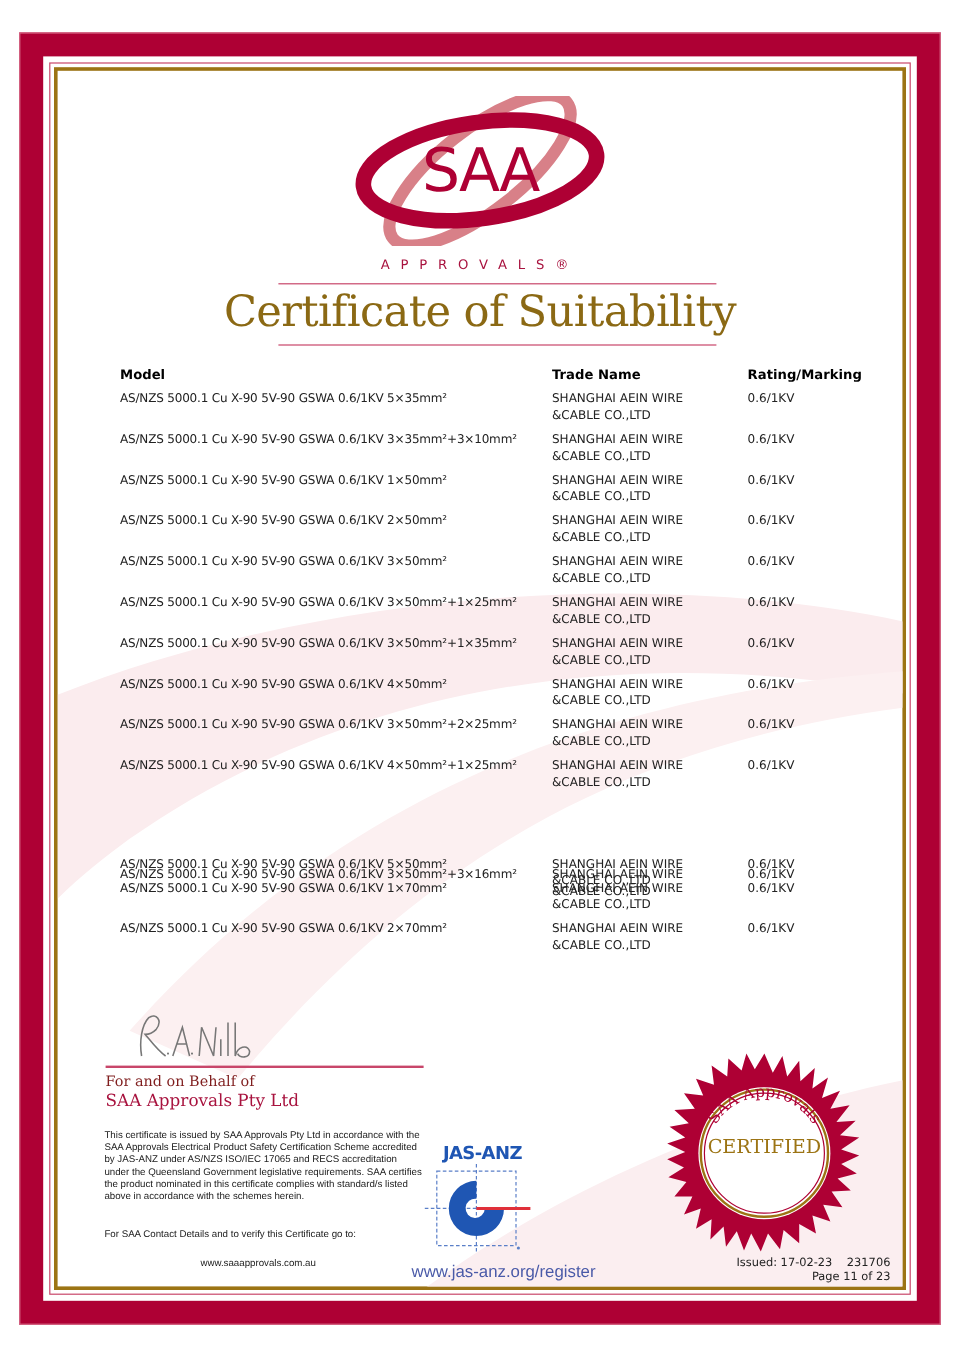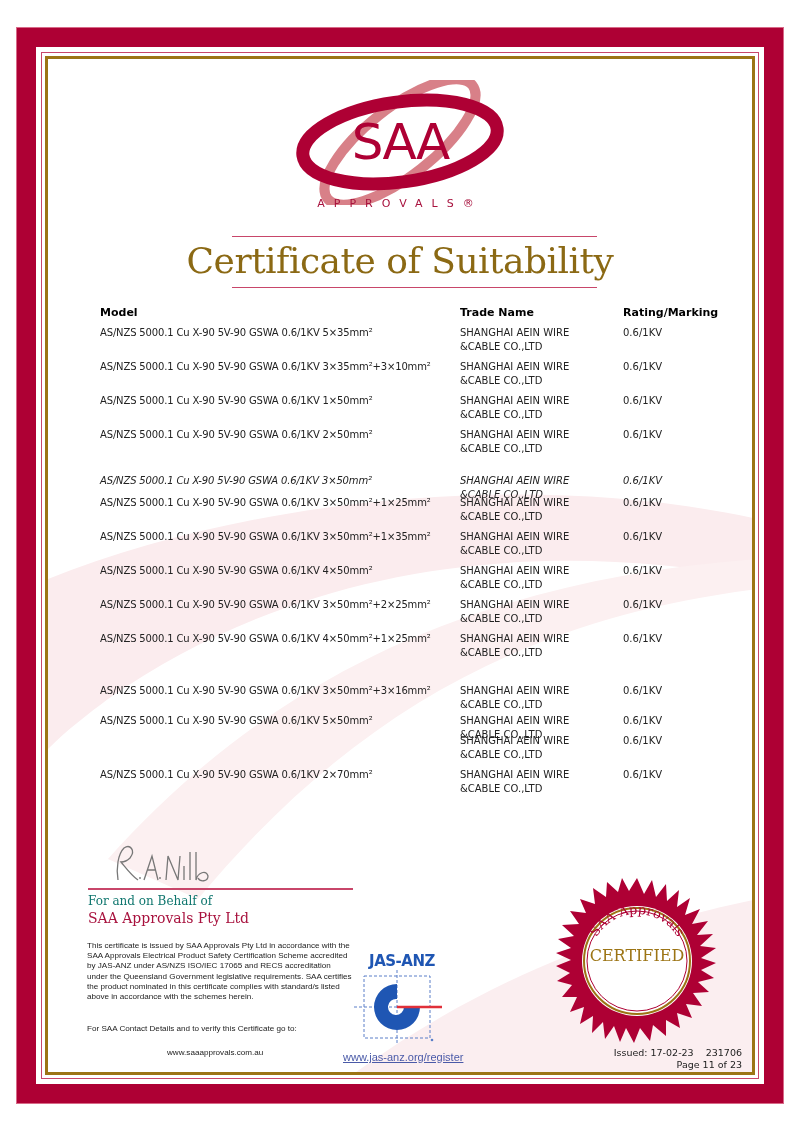--- a/index.html
+++ b/index.html
@@ -3,38 +3,38 @@
 <meta charset="utf-8">
 <style>
   html, body { margin:0; padding:0; background:#ffffff; }
   body { width:800px; height:1131px; position:relative; overflow:hidden; font-family:"DejaVu Sans", sans-serif; }
   .frame-outer { position:absolute; left:16px; top:27px; width:768px; height:1077px; background:#ae0034; box-sizing:border-box; border:1px solid #d86a88; }
   .frame-white { position:absolute; left:36px; top:47px; width:728px; height:1037px; background:#ffffff; }
   .frame-pink { position:absolute; left:41px; top:52px; width:718px; height:1027px; border:1px solid #c8466a; box-sizing:border-box; }
   .frame-gold { position:absolute; left:45px; top:56px; width:710px; height:1019px; border:3px solid #9c7414; box-sizing:border-box; background:#ffffff; overflow:hidden; }
   .swoosh { position:absolute; }
   .logo { position:absolute; left:295px; top:80px; width:210px; height:125px; }
-  .approvals { position:absolute; left:0; width:800px; top:197px; text-align:center; color:#a8123e; font-family:"DejaVu Sans", sans-serif; font-size:11px; letter-spacing:9px; }
+  .approvals { position:absolute; left:0; width:800px; top:214px; text-align:center; color:#a8123e; font-family:"DejaVu Sans", sans-serif; font-size:11px; letter-spacing:9px; }
   .rule { position:absolute; left:232px; width:365px; height:1px; background:#c8466a; }
   .title { position:absolute; left:0; width:800px; top:240px; text-align:center; color:#8b6914; font-family:"DejaVu Serif", serif; font-size:36px; letter-spacing:-0.5px; }
   .table { position:absolute; left:100px; top:306px; width:640px; }
   .th { position:absolute; font-size:11px; font-weight:bold; color:#000; font-family:"DejaVu Sans", sans-serif; }
   .row { position:absolute; left:0; width:640px; height:34px; font-size:10px; color:#222; font-family:"DejaVu Sans", sans-serif; line-height:13.5px; }
   .c-model { position:absolute; left:0; top:0; white-space:nowrap; letter-spacing:-0.15px; }
   .c-trade { position:absolute; left:360px; top:0; width:140px; }
   .c-rating { position:absolute; left:523px; top:0; }
   .sig { position:absolute; left:112px; top:842px; }
   .sig-line { position:absolute; left:88px; top:888px; width:265px; height:1.5px; background:#c8466a; }
-  .behalf { position:absolute; left:88px; top:894px; color:#0f766e; font-family:"DejaVu Serif", serif; font-size:12px; }
+  .behalf { position:absolute; left:88px; top:894px; color:#7f1d1d; font-family:"DejaVu Serif", serif; font-size:12px; }
   .company { position:absolute; left:88px; top:910px; color:#a8123e; font-family:"DejaVu Serif", serif; font-size:14px; }
   .disclaimer { position:absolute; left:87px; top:941px; width:265px; font-family:"Liberation Sans", sans-serif; font-size:8.1px; line-height:10.2px; color:#222; }
   .contact { position:absolute; left:87px; top:1024px; font-family:"Liberation Sans", sans-serif; font-size:8.1px; color:#222; }
   .saa-url { position:absolute; left:167px; top:1048px; font-family:"Liberation Sans", sans-serif; font-size:8.1px; color:#222; }
   .jas { position:absolute; left:352px; top:950px; width:100px; height:100px; }
-  .jas-url { position:absolute; left:343px; top:1051px; font-family:"Liberation Sans", sans-serif; font-size:11px; color:#4a5aa8;text-decoration:underline; }
+  .jas-url { position:absolute; left:343px; top:1051px; font-family:"Liberation Sans", sans-serif; font-size:14px; color:#4a5aa8; }
   .seal { position:absolute; left:552px; top:876px; width:170px; height:170px; }
   .issued { position:absolute; right:58px; top:1047px; text-align:right; font-family:"DejaVu Sans", sans-serif; font-size:9.5px; color:#222; line-height:12px; }
 </style>
 </head>
 <body>
 
 <div class="frame-outer"></div>
 <div class="frame-white"></div>
 <div class="frame-pink"></div>
 <div class="frame-gold">
@@ -88,21 +88,21 @@
       <div class="c-rating">0.6/1KV</div>
     </div>
   <div class="row" style="top:122px;">
       <div class="c-model">AS/NZS 5000.1 Cu X-90 5V-90 GSWA 0.6/1KV 2×50mm²</div>
       <div class="c-trade">
         <div>SHANGHAI AEIN WIRE</div>
         <div>&amp;CABLE CO.,LTD</div>
       </div>
       <div class="c-rating">0.6/1KV</div>
     </div>
-  <div class="row" style="top:168px;font-style:italic;">
+  <div class="row" style="top:156px;">
       <div class="c-model">AS/NZS 5000.1 Cu X-90 5V-90 GSWA 0.6/1KV 3×50mm²</div>
       <div class="c-trade">
         <div>SHANGHAI AEIN WIRE</div>
         <div>&amp;CABLE CO.,LTD</div>
       </div>
       <div class="c-rating">0.6/1KV</div>
     </div>
   <div class="row" style="top:190px;">
       <div class="c-model">AS/NZS 5000.1 Cu X-90 5V-90 GSWA 0.6/1KV 3×50mm²+1×25mm²</div>
       <div class="c-trade">
@@ -144,29 +144,30 @@
       <div class="c-rating">0.6/1KV</div>
     </div>
   <div class="row" style="top:360px;margin-top:48px;">
       <div class="c-model">AS/NZS 5000.1 Cu X-90 5V-90 GSWA 0.6/1KV 5×50mm²</div>
       <div class="c-trade">
         <div>SHANGHAI AEIN WIRE</div>
         <div>&amp;CABLE CO.,LTD</div>
       </div>
       <div class="c-rating">0.6/1KV</div>
     </div>
-  <div class="row" style="top:378px;">
+  <div class="row" style="top:417px;">
       <div class="c-model">AS/NZS 5000.1 Cu X-90 5V-90 GSWA 0.6/1KV 3×50mm²+3×16mm²</div>
       <div class="c-trade">
         <div>SHANGHAI AEIN WIRE</div>
         <div>&amp;CABLE CO.,LTD</div>
       </div>
       <div class="c-rating">0.6/1KV</div>
     </div>
   <div class="row" style="top:428px;">
+      <div class="c-model">AS/NZS 5000.1 Cu X-90 5V-90 GSWA 0.6/1KV 1×70mm²</div>
       <div class="c-trade">
         <div>SHANGHAI AEIN WIRE</div>
         <div>&amp;CABLE CO.,LTD</div>
       </div>
       <div class="c-rating">0.6/1KV</div>
     </div>
   <div class="row" style="top:462px;">
       <div class="c-model">AS/NZS 5000.1 Cu X-90 5V-90 GSWA 0.6/1KV 2×70mm²</div>
       <div class="c-trade">
         <div>SHANGHAI AEIN WIRE</div>

